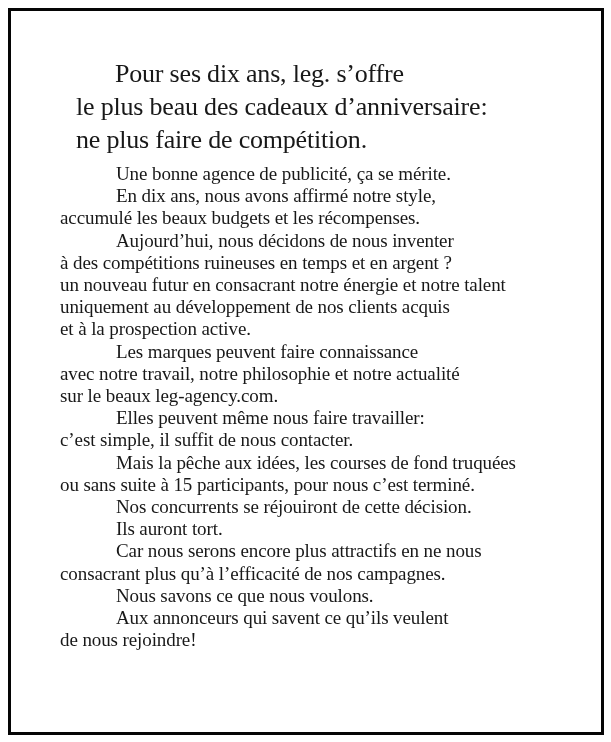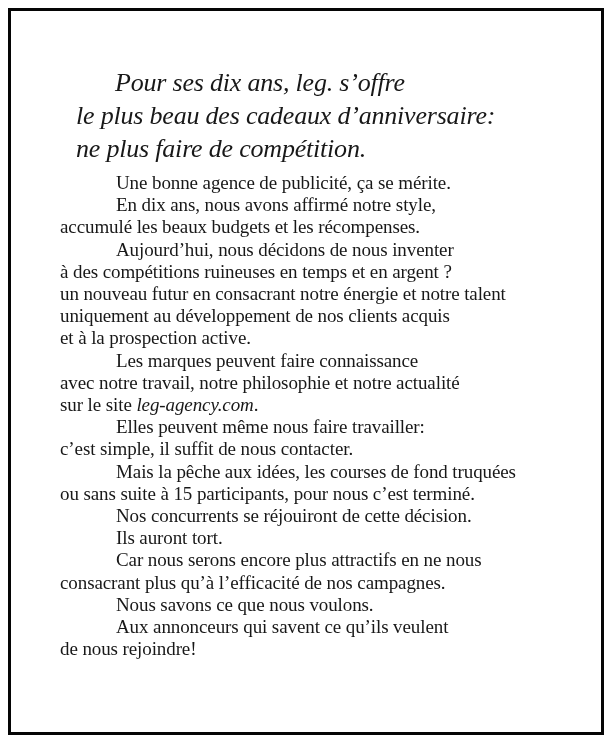--- a/index.html
+++ b/index.html
@@ -26,43 +26,41 @@
     border: 3px solid #050505;
     pointer-events: none;
   }
   .content {
     position: absolute;
     left: 0;
     top: 48px;
     width: 100%;
   }
   .title {
-    margin: 18px 0 0 76px;
+    margin: 9px 0 0 76px;
     font-size: 26px;
     line-height: 33px;
     font-weight: normal;
     letter-spacing: -0.2px;
     white-space: nowrap;
-    font-style: italic;
   }
   .tline.first {
     padding-left: 39px;
   }
   .bodycopy {
     margin: 7px 0 16px 60px;
     font-size: 19px;
     line-height: 22.2px;
     letter-spacing: -0.1px;
     white-space: nowrap;
   }
   .bline.indent {
     padding-left: 56px;
   }
   .it {
-    font-style: italic;
   }
 </style>
 </head>
 <body>
 
 <div class="page">
   <div class="frame"></div>
   <div class="content">
     <h1 class="title">
       <div class="tline first">Pour ses dix ans, leg. s’offre</div>
@@ -73,21 +71,21 @@
         <div class="bline indent"><span>Une bonne agence de publicité, ça se mérite.</span></div>
         <div class="bline indent"><span>En dix ans, nous avons affirmé notre style,</span></div>
         <div class="bline"><span>accumulé les beaux budgets et les récompenses.</span></div>
         <div class="bline indent"><span>Aujourd’hui, nous décidons de nous inventer</span></div>
         <div class="bline"><span>à des compétitions ruineuses en temps et en argent ?</span></div>
         <div class="bline"><span>un nouveau futur en consacrant notre énergie et notre talent</span></div>
         <div class="bline"><span>uniquement au développement de nos clients acquis</span></div>
         <div class="bline"><span>et à la prospection active.</span></div>
         <div class="bline indent"><span>Les marques peuvent faire connaissance</span></div>
         <div class="bline"><span>avec notre travail, notre philosophie et notre actualité</span></div>
-        <div class="bline"><span>sur le site </span><span class="it">leg-agency.com</span><span>.</span></div>
+        <div class="bline"><span>sur le beaux </span><span class="it">leg-agency.com</span><span>.</span></div>
         <div class="bline indent"><span>Elles peuvent même nous faire travailler:</span></div>
         <div class="bline"><span>c’est simple, il suffit de nous contacter.</span></div>
         <div class="bline indent"><span>Mais la pêche aux idées, les courses de fond truquées</span></div>
         <div class="bline"><span>ou sans suite à 15 participants, pour nous c’est terminé.</span></div>
         <div class="bline indent"><span>Nos concurrents se réjouiront de cette décision.</span></div>
         <div class="bline indent"><span>Ils auront tort.</span></div>
         <div class="bline indent"><span>Car nous serons encore plus attractifs en ne nous</span></div>
         <div class="bline"><span>consacrant plus qu’à l’efficacité de nos campagnes.</span></div>
         <div class="bline indent"><span>Nous savons ce que nous voulons.</span></div>
         <div class="bline indent"><span>Aux annonceurs qui savent ce qu’ils veulent</span></div>

